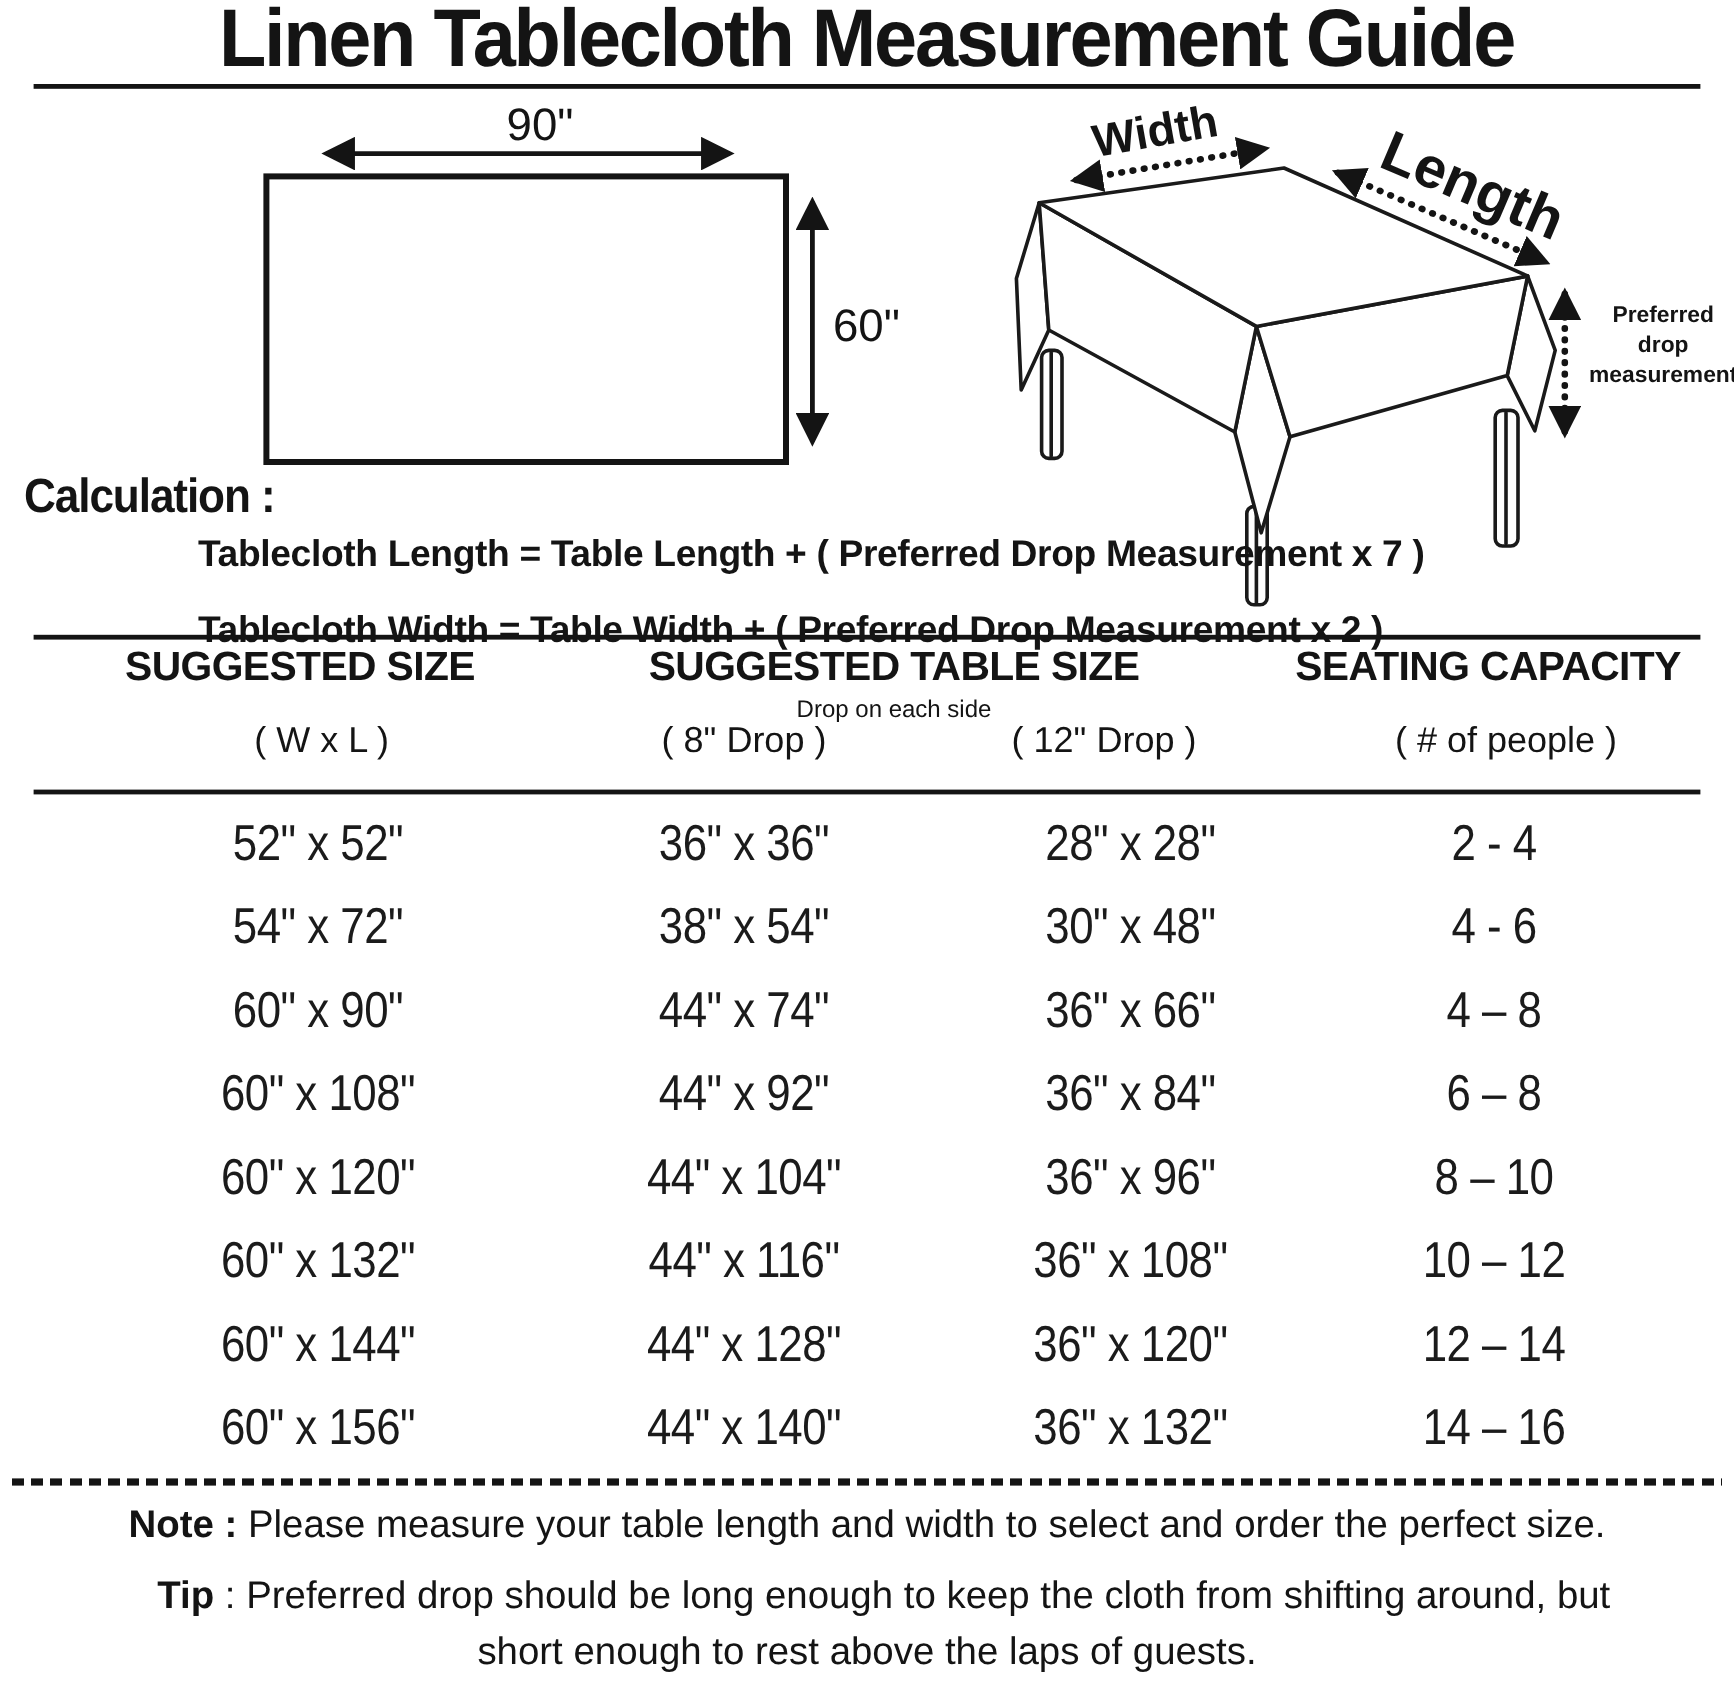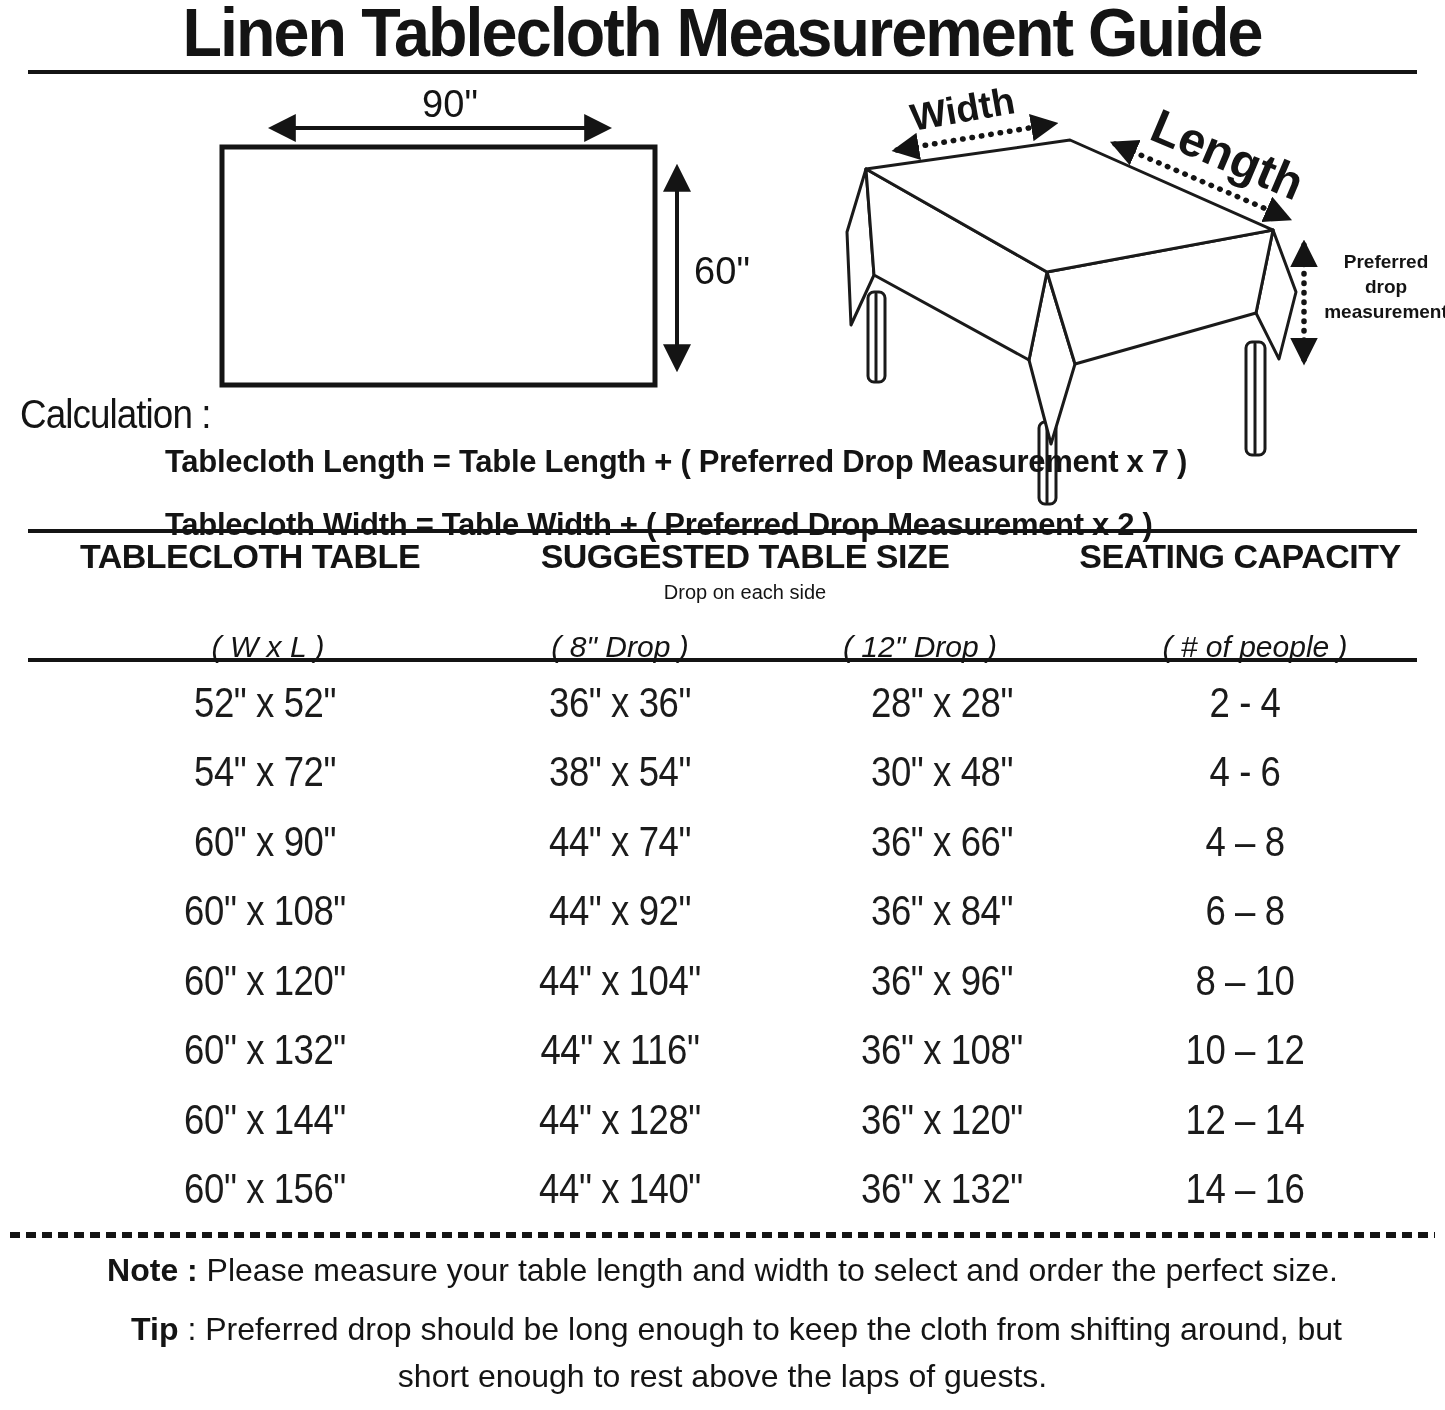--- a/index.html
+++ b/index.html
@@ -10,32 +10,32 @@
   #title{top:-4px;left:0;width:1445px;text-align:center;font-size:68px;font-weight:800;
          letter-spacing:-2px;line-height:72px;white-space:nowrap;}
   #title span{display:inline-block;transform:scaleX(0.95);transform-origin:center;}
   .rule{left:28px;right:28px;background:#141414;}
   #rule1{top:70px;height:4px;}
   #rule2{top:529px;height:4px;}
   #rule3{top:658px;height:4px;}
   #dashed{top:1232px;left:10px;right:10px;height:6px;
           background:repeating-linear-gradient(90deg,#141414 0 10px,transparent 10px 16px);}
   
-  #calc-heading{top:392px;left:20px;font-size:40px;font-weight:400;letter-spacing:-1px;}
+  #calc-heading{top:392px;left:20px;font-size:40px;font-weight:700;letter-spacing:-1px;}
   #calc-heading span{display:inline-block;transform:scaleX(0.92);transform-origin:left;}
   .formula{left:165px;font-size:31px;font-weight:700;white-space:nowrap;letter-spacing:-0.3px;}
   #formula1{top:444px;}
   #formula2{top:507px;text-align:center;}
   
   .hcell{position:absolute;top:50%;transform:translate(-50%,-50%);white-space:nowrap;}
   #thead{top:534px;left:0;width:1445px;height:44px;}
   #thead .hcell{font-size:34px;font-weight:700;letter-spacing:-0.5px;}
   #drop-note{top:574px;left:0;width:1445px;height:36px;}
   #drop-note .hcell{font-size:20px;}
-  #subhead{top:627px;left:0;width:1275px;height:40px;font-style:italic;}
+  #subhead{top:598px;left:0;width:1275px;height:40px;}
   #subhead .hcell{font-size:30px;}
   
   #trows{top:668px;left:0;width:1445px;}
   .trow{position:relative;height:69.5px;}
   .tcell{position:absolute;top:50%;transform:translate(-50%,-50%) scaleX(0.87);
          font-size:42px;letter-spacing:-0.5px;white-space:nowrap;color:#1b1b1b;}
   .cx0{left:265px;} .cx1{left:620px;} .cx2{left:942px;} .cx3{left:1245px;}
   
   #note{top:1252px;left:12px;width:1421px;text-align:center;font-size:32px;white-space:nowrap;}
   #note b{font-weight:800;}
@@ -103,21 +103,21 @@
 
 <div id="calc-heading" class="abs">
   <span>Calculation :</span>
 </div>
 <div id="formula1" class="abs formula">Tablecloth Length = Table Length + ( Preferred Drop Measurement x 7 )</div>
 <div id="formula2" class="abs formula">Tablecloth Width = Table Width + ( Preferred Drop Measurement x 2 )</div>
 
 <div id="rule2" class="abs rule"></div>
 
 <div id="thead" class="abs">
-  <div class="hcell" style="left:250px;">TABLECLOTH TABLE</div>
+  <div class="hcell" style="left:250px;">SUGGESTED SIZE</div>
   <div class="hcell" style="left:1240px;">SEATING CAPACITY</div>
   <div class="hcell" style="left:745px;">SUGGESTED TABLE SIZE</div>
 </div>
 <div id="drop-note" class="abs">
   <div class="hcell" style="left:745px;">Drop on each side</div>
 </div>
 <div id="subhead" class="abs">
   <div class="hcell" style="left:268px;">( W x L )</div>
   <div class="hcell" style="left:620px;">( 8" Drop )</div>
   <div class="hcell" style="left:920px;">( 12" Drop )</div>

